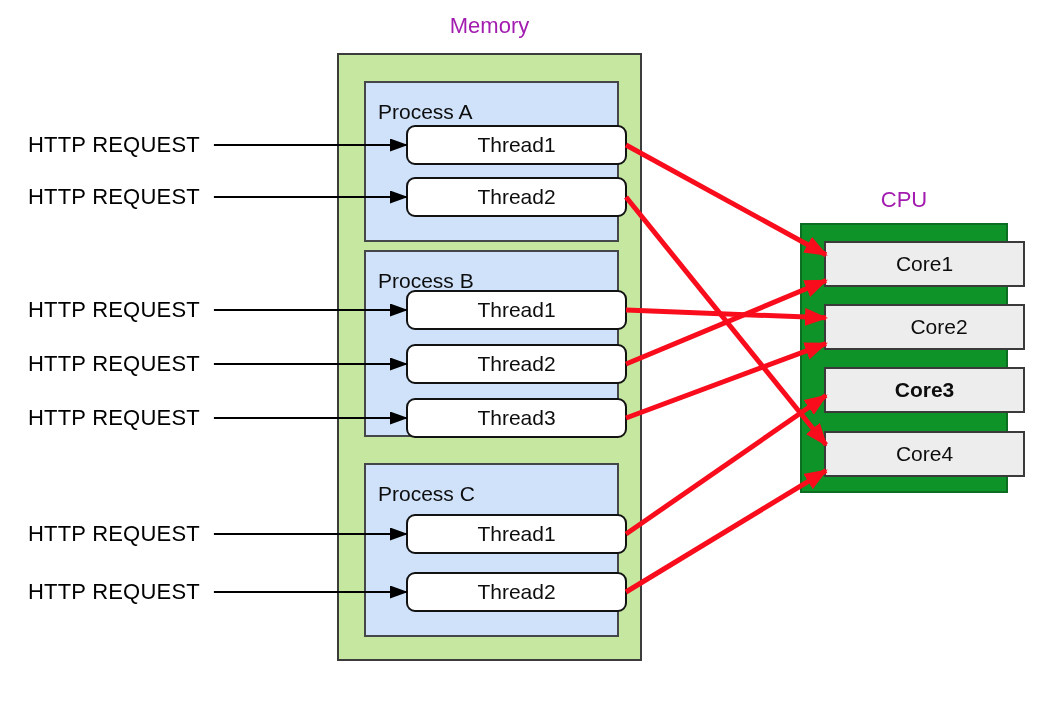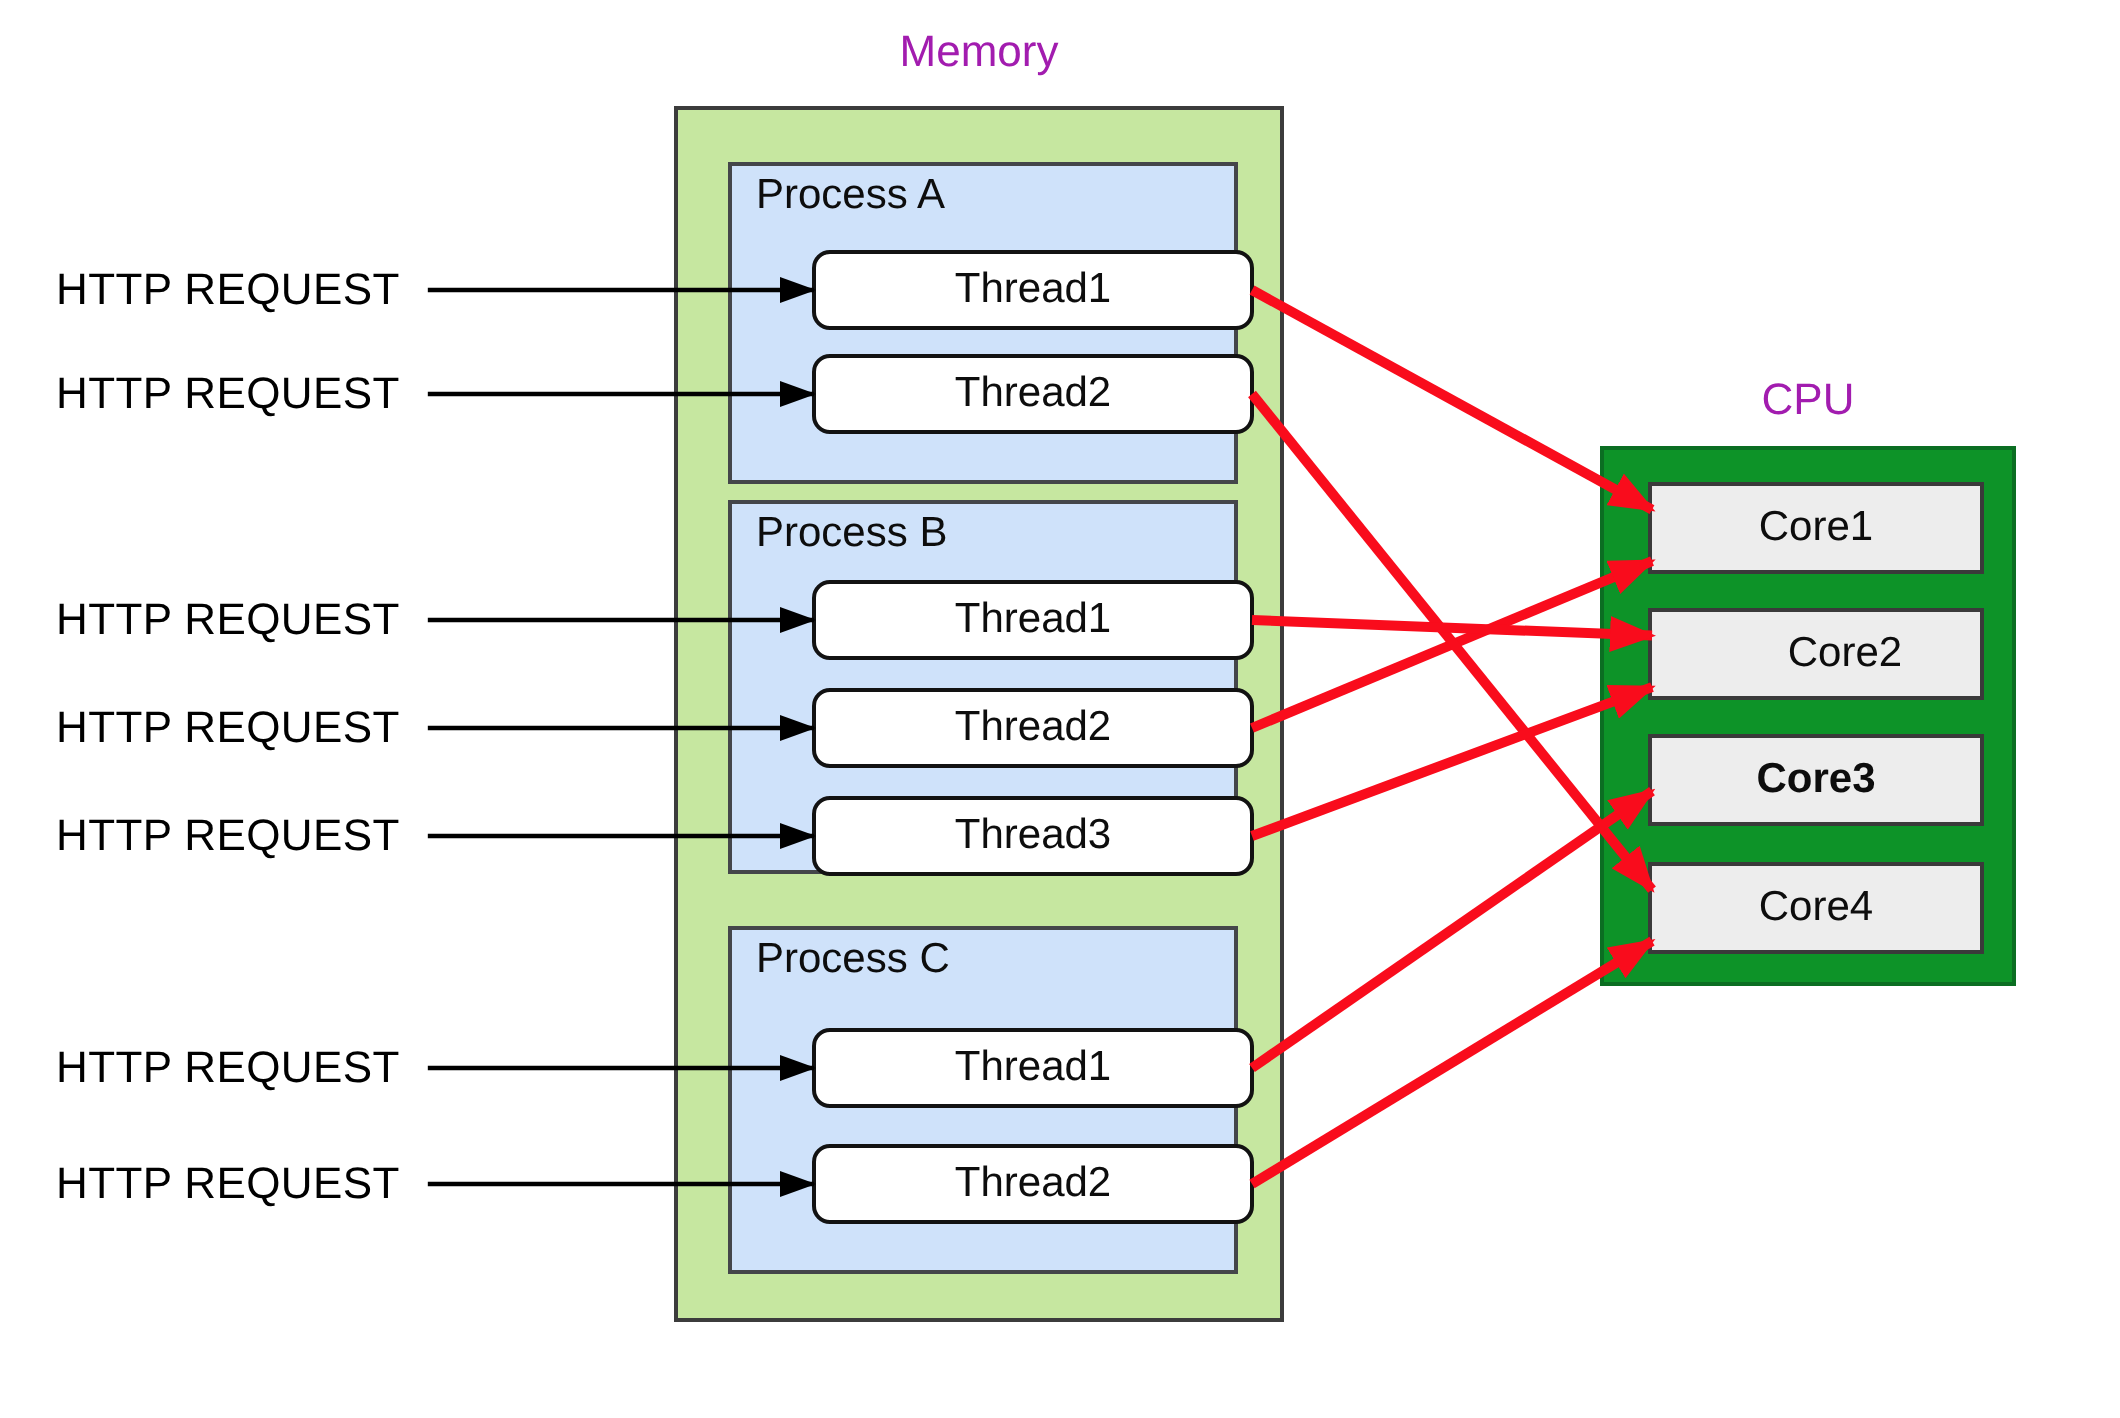--- a/index.html
+++ b/index.html
@@ -14,36 +14,36 @@
     position:absolute;left:337px;top:53px;width:305px;height:608px;
     background:var(--memory-fill,#c6e7a0);border:2px solid var(--memory-border,#3c3c3c);
     box-sizing:border-box;
   }
   .process-box{
     position:absolute;left:25px;width:255px;
     background:var(--process-fill,#cfe2fa);border:2px solid var(--process-border,#44464a);
     box-sizing:border-box;
   }
   .process-name{
-    position:absolute;left:12px;top:3px;font-size:21px;color:#0d0d0d;white-space:nowrap;
+    position:absolute;left:12px;top:17px;font-size:21px;color:#0d0d0d;white-space:nowrap;
   }
   .thread-box{
     position:absolute;left:40px;width:221px;height:40px;
     background:var(--thread-fill,#ffffff);border:2.5px solid var(--thread-border,#121212);
     border-radius:9px;box-sizing:border-box;
     display:flex;align-items:center;justify-content:center;
     font-size:21px;color:#0d0d0d;
   }
   .cpu-box{
     position:absolute;left:800px;top:223px;width:208px;height:270px;
     background:var(--cpu-fill,#0d9328);border:2px solid var(--cpu-border,#0b6e22);
     box-sizing:border-box;
   }
   .core-box{
-    position:absolute;left:22px;width:168px;height:46px;
+    position:absolute;left:22px;width:201px;height:46px;
     background:var(--core-fill,#ededed);border:2px solid var(--core-border,#3a3a3a);
     box-sizing:border-box;
     display:flex;align-items:center;justify-content:center;
     font-size:21px;color:#0d0d0d;
   }
   .http-row{
     position:absolute;left:28px;font-size:22px;letter-spacing:.2px;
     white-space:nowrap;color:#000;line-height:26px;text-align:center;
   }
   .arrow-layer{

